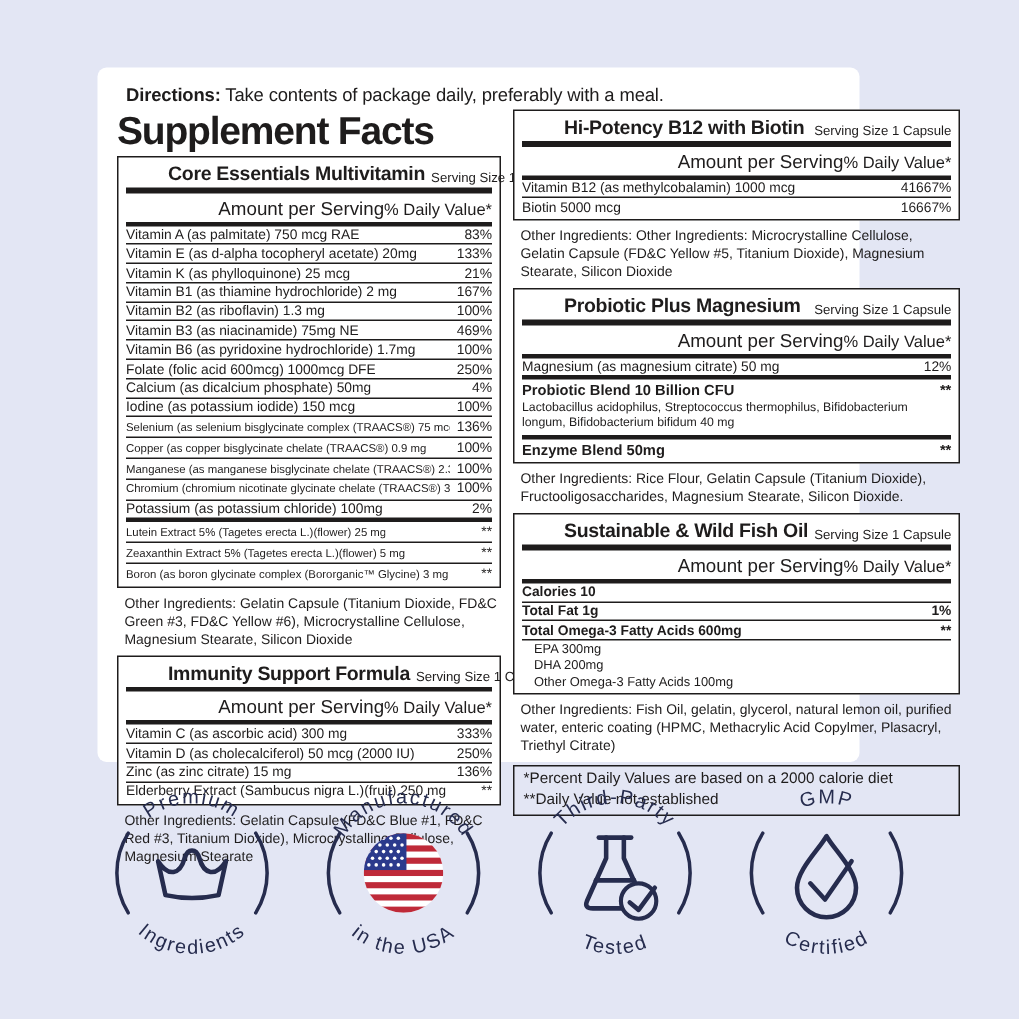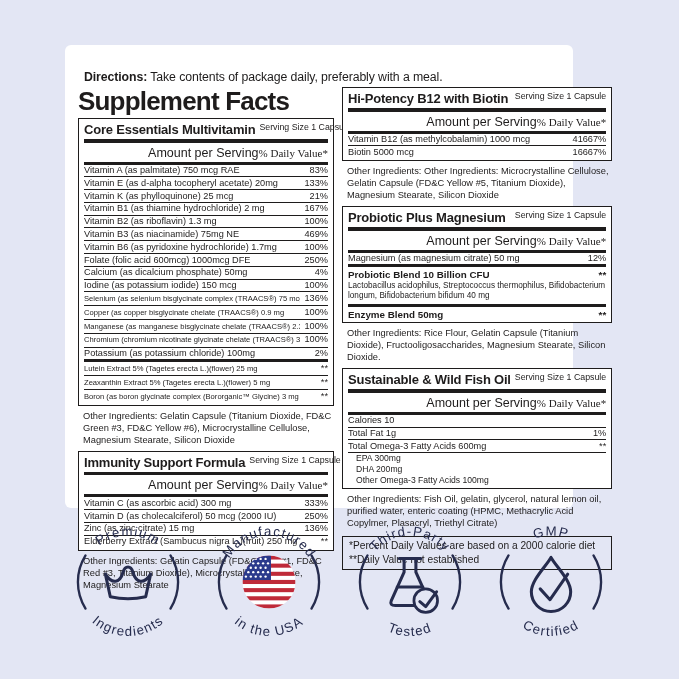--- a/index.html
+++ b/index.html
@@ -5,41 +5,41 @@
   * { box-sizing: border-box; margin: 0; padding: 0; }
   html,body { width:679px; height:679px; }
   body {
     background:#e3e6f4;
     font-family:"Liberation Sans","DejaVu Sans",sans-serif;
     color:#1e1c1c;
     overflow:hidden;
   }
   .panel {
     position:absolute; left:65px; top:45px; width:508px; height:463px;
-    background:#ffffff; border-radius:6px; padding:24px 13px;
+    background:#ffffff; border-radius:6px; padding:10px 13px;
   }
   .directions { font-size:12.3px; margin:1px 0 3px 6px; letter-spacing:-0.1px; }
   .cols { display:flex; gap:8px; }
   .col-left { width:256px; flex:0 0 256px; }
   .col-right { flex:1; }
   .title { font-size:26px; font-weight:bold; letter-spacing:-0.8px; line-height:28px; margin:0 0 3px 0; }
   .sf-box { border:1.3px solid #1e1c1c; padding:0 5px 2px 5px; background:#fff; }
-  .sf-head { display:flex; justify-content:space-between; align-items:flex-start; padding:3px 0 2px; }
+  .sf-head { display:flex; justify-content:space-between; align-items:flex-end; padding:3px 0 2px;margin-left:28px; }
   .sf-head .nm { font-weight:bold; font-size:13px; letter-spacing:-0.2px; white-space:nowrap; }
   .sf-head .ss { font-size:8.8px; white-space:nowrap; padding-left:4px; }
   .bar4 { height:3.5px; background:#1e1c1c; }
   .bar3 { height:3px; background:#1e1c1c; }
   .aps { display:flex; justify-content:flex-end; align-items:baseline; padding:3px 0 2px; }
   .aps .a { font-size:12.5px; }
-  .aps .d { font-size:11px;font-family:Liberation Serif, serif; }
+  .aps .d { font-size:11px; }
   .row { display:flex; justify-content:space-between; align-items:baseline;
          font-size:9.2px; line-height:10.8px; border-bottom:0.9px solid #1e1c1c; padding:0.5px 0; }
   .row.sm .lbl { font-size:7.6px; }
   .row.nb { border-bottom:none; }
-  .row.b { font-weight:normal; }
+  .row.b { font-weight:bold; }
   .row .lbl { white-space:nowrap; overflow:hidden; }
   .row .val { padding-left:5px; }
   .subrow { font-size:8.6px; line-height:11px; padding-left:8px; }
   .oi { font-size:9.3px; line-height:12px; padding:4px 2px 5px 5px; }
   .oi b { font-weight:normal; }
   .blend-t { display:flex; justify-content:space-between; font-weight:bold; font-size:9.8px; padding-top:2px; line-height:11.5px; }
   .blend-s { font-size:8.2px; line-height:10px; padding:0 0 3px 0; }
   .footbox { border:1.1px solid #1e1c1c; font-size:10.2px; line-height:13.5px; padding:2px 6px 3px; margin-top:2px; }
   .badges { position:absolute; left:0; top:512px; width:679px; display:flex; justify-content:center; gap:23px; }
   .badge { width:118px; height:140px; }

